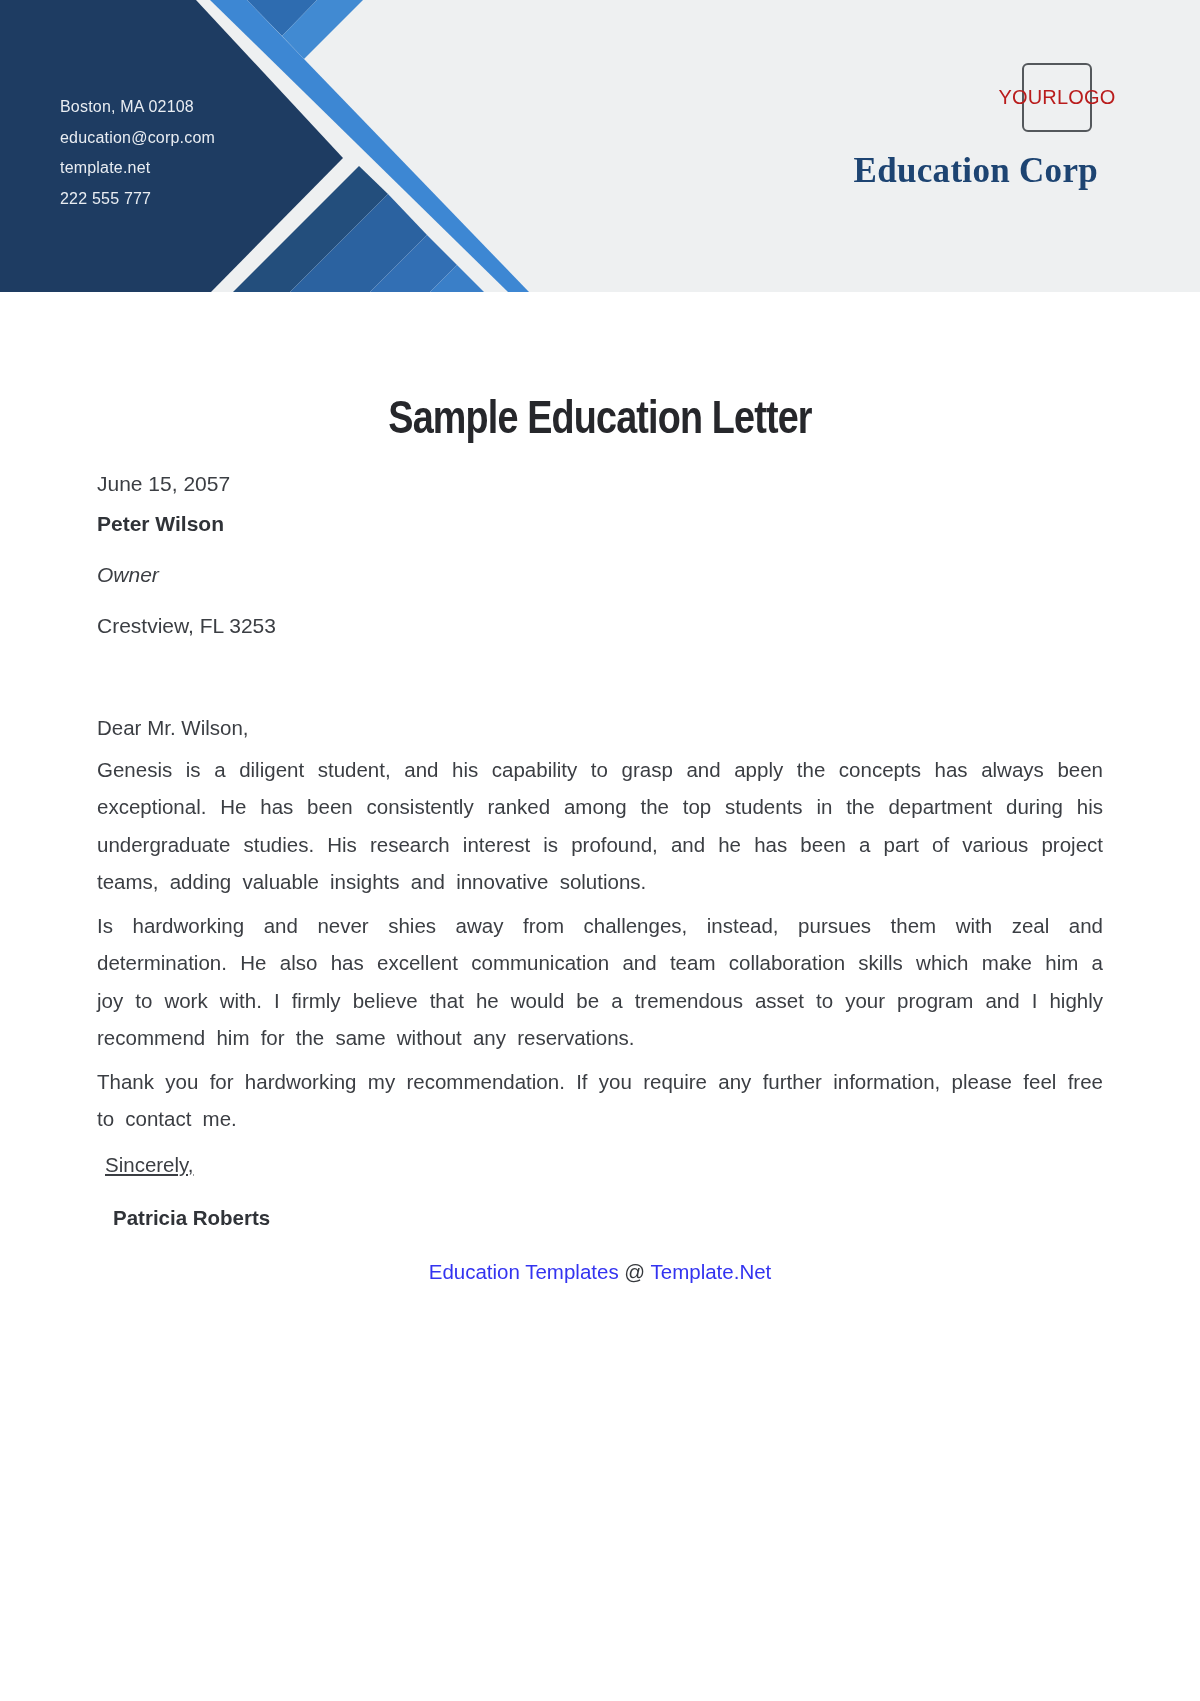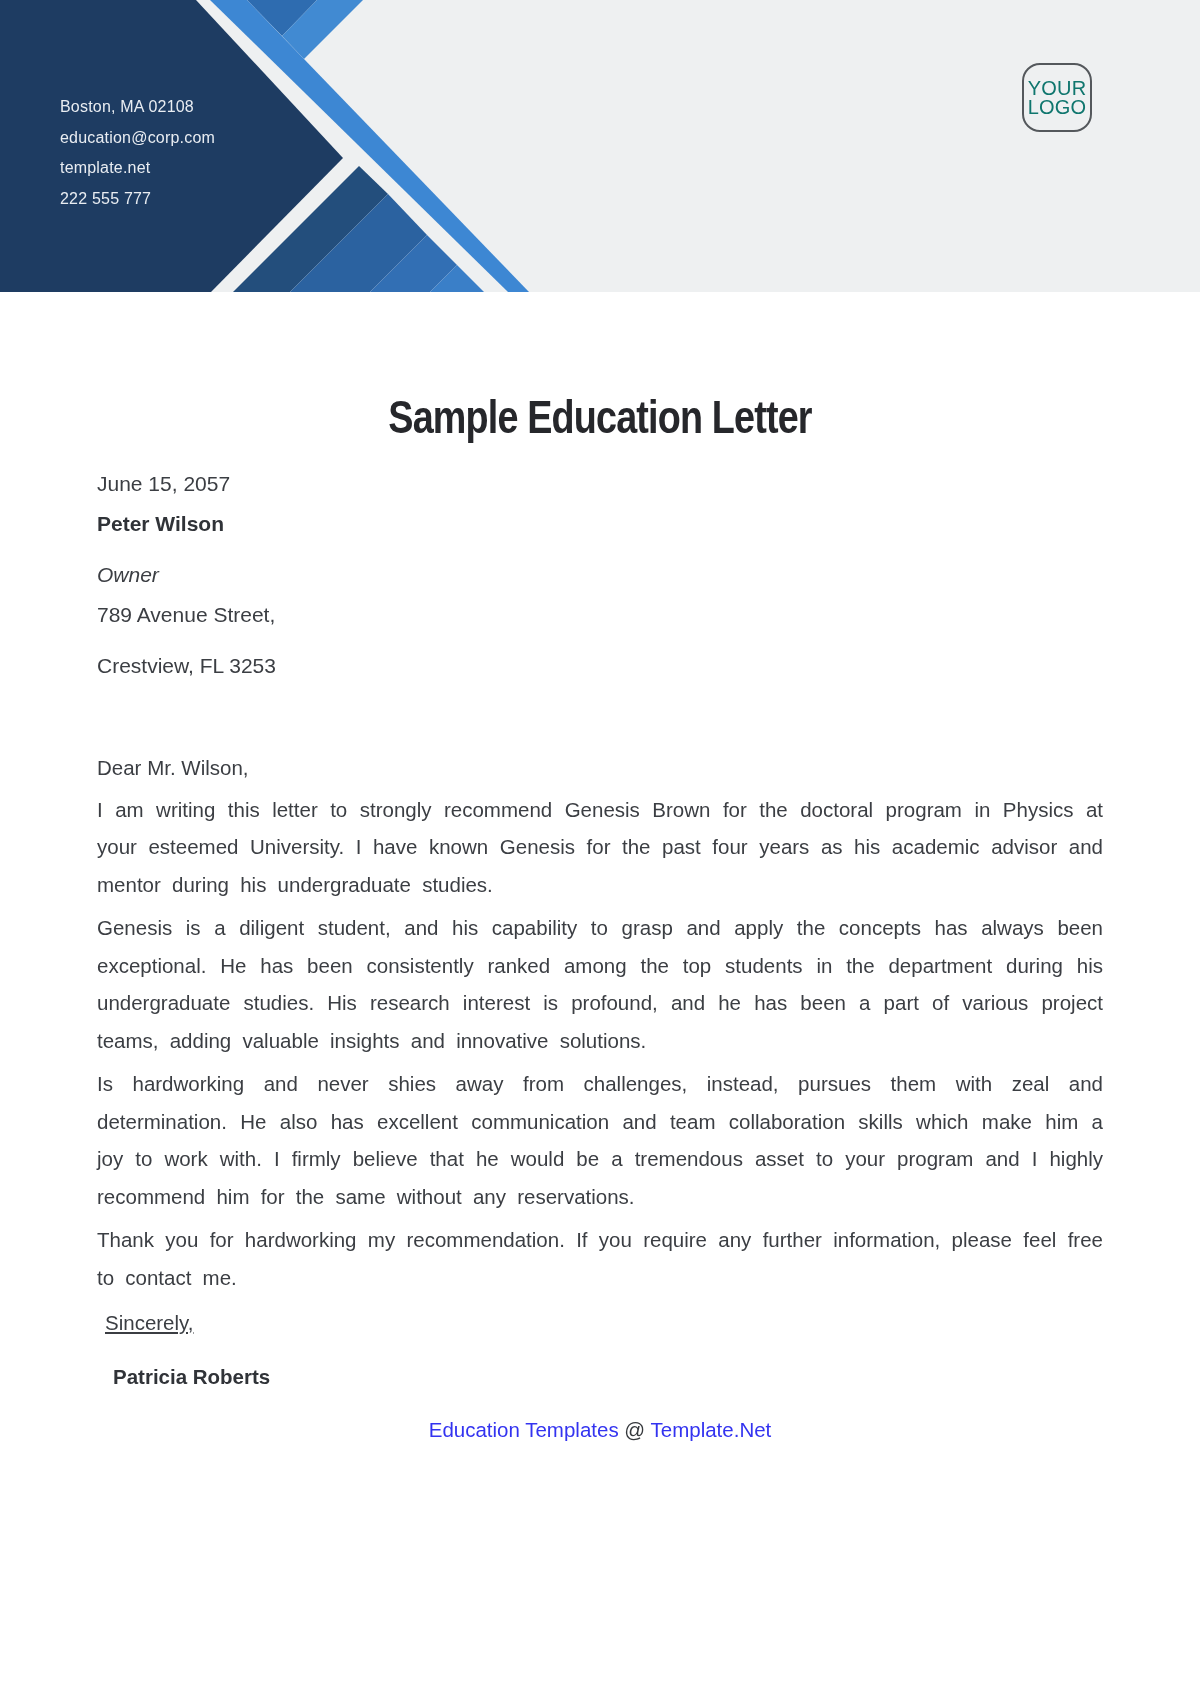--- a/index.html
+++ b/index.html
@@ -15,23 +15,23 @@
   .hd{position:relative;width:1200px;height:292px;}
   .hd-art{position:absolute;left:0;top:0;width:1200px;height:292px;display:block;}
   .contact{
     position:absolute;left:60px;top:92px;
     font-size:16px;line-height:30.5px;color:#e9edf2;
     letter-spacing:.2px;
   }
   .contact p{margin:0;}
   .logo-box{
     position:absolute;left:1022px;top:63px;width:70px;height:69px;
-    border:2px solid #54585c;border-radius:18px;box-sizing:border-box;
-    display:flex;flex-direction:column;align-items:center;justify-content:center;
-    color:#0f766e;font-size:20px;line-height:18.5px;letter-spacing:.2px;
+    border:2px solid #54585c;border-radius:6px;box-sizing:border-box;
+    display:flex;flex-direction:row;align-items:center;justify-content:center;
+    color:#b91c1c;font-size:20px;line-height:18.5px;letter-spacing:.2px;
   }
   .logo-box span{display:block;}
   .company{
     position:absolute;right:102px;top:153px;margin:0;
     font-family:"Liberation Serif","DejaVu Serif",serif;
     font-weight:bold;font-size:35px;line-height:35px;
     color:#1d4472;letter-spacing:.3px;white-space:nowrap;
   }
 
   
@@ -87,36 +87,35 @@
       <p>education@corp.com</p>
       <p>template.net</p>
       <p>222 555 777</p>
     </div>
 
     <div class="logo-box">
       <span>YOUR</span>
       <span>LOGO</span>
     </div>
 
+    <p class="company">Education Corp</p>
   </header>
 
   <main class="content">
     <h1 class="title">Sample Education Letter</h1>
 
     <div class="date-block">
       <p>June 15, 2057</p>
       <p class="bold-name">Peter Wilson</p>
       <p class="italic mt">Owner</p>
-      <p>789 Avenue Street,</p>
       <p class="mt">Crestview, FL 3253</p>
     </div>
 
     <p class="salutation">Dear Mr. Wilson,</p>
 
-    <p class="body-par">I am writing this letter to strongly recommend Genesis Brown for the doctoral program in Physics at your esteemed University. I have known Genesis for the past four years as his academic advisor and mentor during his undergraduate studies.</p>
     <p class="body-par">Genesis is a diligent student, and his capability to grasp and apply the concepts has always been exceptional. He has been consistently ranked among the top students in the department during his undergraduate studies. His research interest is profound, and he has been a part of various project teams, adding valuable insights and innovative solutions.</p>
     <p class="body-par">Is hardworking and never shies away from challenges, instead, pursues them with zeal and determination. He also has excellent communication and team collaboration skills which make him a joy to work with. I firmly believe that he would be a tremendous asset to your program and I highly recommend him for the same without any reservations.</p>
     <p class="body-par">Thank you for hardworking my recommendation. If you require any further information, please feel free to contact me.</p>
 
     <p class="closing">Sincerely,</p>
     <p class="signature">Patricia Roberts</p>
 
     <p class="footer-line"><a>Education Templates</a> <span>@</span> <a>Template.Net</a></p>
   </main>
 

